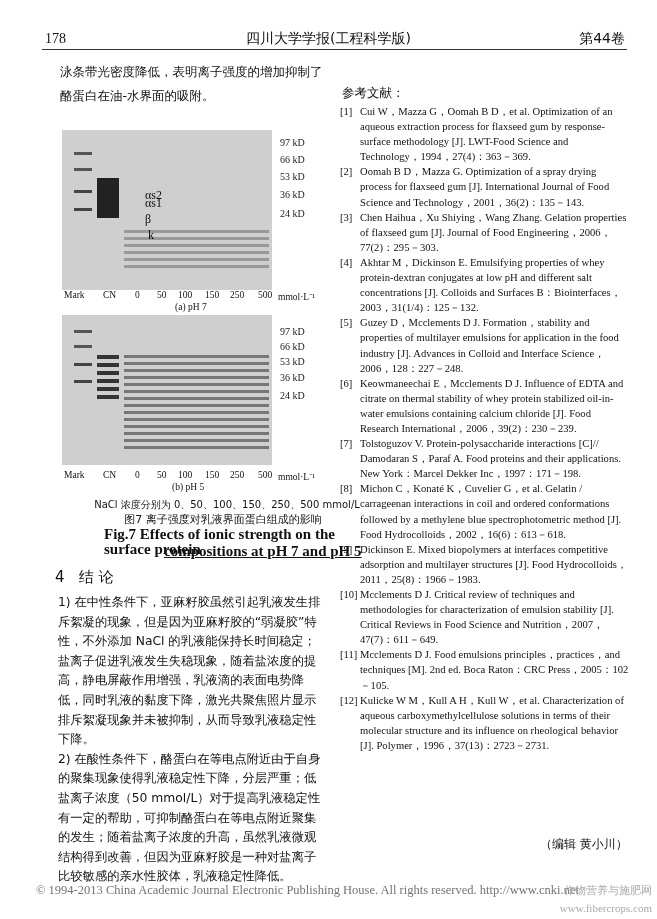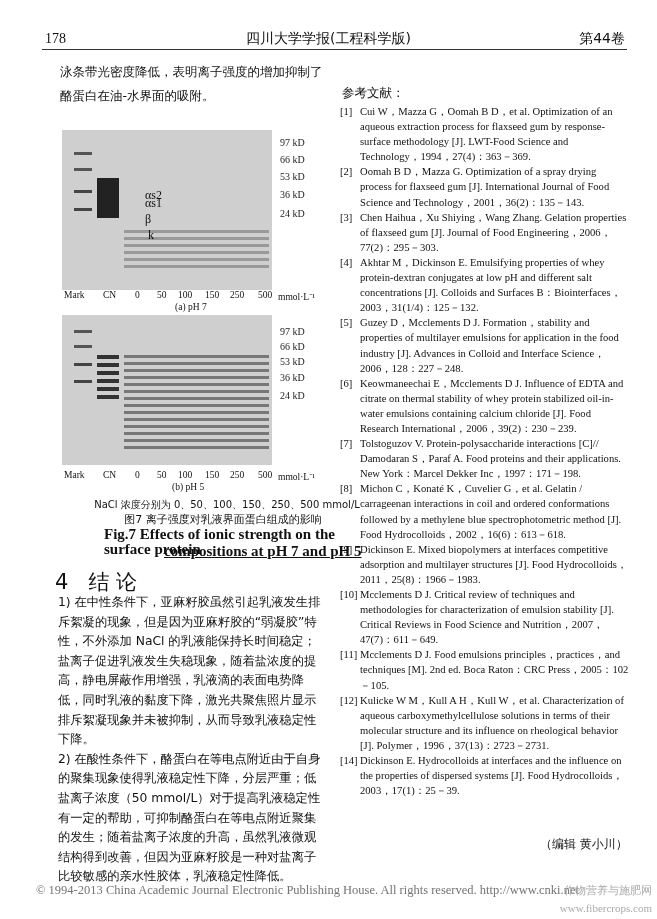--- a/index.html
+++ b/index.html
@@ -11,21 +11,21 @@
   .hdr .rule{position:absolute;left:42px;right:30px;top:49px;border-top:1px solid #333;}
   .cn{font-family:"DejaVu Sans",sans-serif;}
   .lt{position:absolute;left:60px;top:60px;width:270px;font-size:12.5px;line-height:24px;}
   .gel{position:absolute;background:#cfcfcf;overflow:hidden;}
   .band{position:absolute;left:0;right:0;height:3px;background:#333;}
   .klbl{position:absolute;font-size:10px;color:#222;}
   .xl{position:absolute;font-size:9.5px;}
   .arrowlbl{position:absolute;font-size:12px;color:#111;}
   .fig-cap{position:absolute;left:60px;width:270px;font-size:11px;text-align:center;}
   .fig-cap-en{position:absolute;left:60px;width:270px;font-size:15px;font-weight:bold;line-height:15px;margin-left:44px;}
-  .sec{position:absolute;left:55px;top:568px;font-size:21px;}
+  .sec{position:absolute;left:55px;top:568px;font-size:15px;}
   .concl{position:absolute;left:58px;top:593px;width:270px;font-size:12.3px;line-height:19.6px;}
   .concl p{margin:0;}
   .refs-title{position:absolute;left:342px;top:85px;font-size:12.5px;}
   .refs{position:absolute;left:340px;top:100px;width:290px;font-size:10.6px;line-height:15.1px;}
   .ref{position:relative;padding-left:20px;margin-bottom:0;}
   .ref .num{position:absolute;left:0;top:0;}
   .editor{position:absolute;left:540px;top:836px;font-size:12px;}
   .footer{position:absolute;left:36px;top:883px;font-size:12.5px;color:#737373;font-family:"Liberation Serif",serif;}
   .wm{position:absolute;right:5px;top:883px;font-size:11px;color:#aaa;}
   .wm2{position:absolute;right:5px;top:902px;font-size:11px;color:#aaa;}
@@ -121,20 +121,19 @@
   <div class="ref"><span class="num">[3]</span><span>Chen Haihua，Xu Shiying，Wang Zhang. Gelation properties of flaxseed gum [J]. Journal of Food Engineering，2006，77(2)：295－303.</span></div>
   <div class="ref"><span class="num">[4]</span><span>Akhtar M，Dickinson E. Emulsifying properties of whey protein-dextran conjugates at low pH and different salt concentrations [J]. Colloids and Surfaces B：Biointerfaces，2003，31(1/4)：125－132.</span></div>
   <div class="ref"><span class="num">[5]</span><span>Guzey D，Mcclements D J. Formation，stability and properties of multilayer emulsions for application in the food industry [J]. Advances in Colloid and Interface Science，2006，128：227－248.</span></div>
   <div class="ref"><span class="num">[6]</span><span>Keowmaneechai E，Mcclements D J. Influence of EDTA and citrate on thermal stability of whey protein stabilized oil-in-water emulsions containing calcium chloride [J]. Food Research International，2006，39(2)：230－239.</span></div>
   <div class="ref"><span class="num">[7]</span><span>Tolstoguzov V. Protein-polysaccharide interactions [C]// Damodaran S，Paraf A. Food proteins and their applications. New York：Marcel Dekker Inc，1997：171－198.</span></div>
   <div class="ref"><span class="num">[8]</span><span>Michon C，Konaté K，Cuvelier G，et al. Gelatin / carrageenan interactions in coil and ordered conformations followed by a methylene blue spectrophotometric method [J]. Food Hydrocolloids，2002，16(6)：613－618.</span></div>
   <div class="ref"><span class="num">[9]</span><span>Dickinson E. Mixed biopolymers at interfaces competitive adsorption and multilayer structures [J]. Food Hydrocolloids，2011，25(8)：1966－1983.</span></div>
   <div class="ref"><span class="num">[10]</span><span>Mcclements D J. Critical review of techniques and methodologies for characterization of emulsion stability [J]. Critical Reviews in Food Science and Nutrition，2007，47(7)：611－649.</span></div>
   <div class="ref"><span class="num">[11]</span><span>Mcclements D J. Food emulsions principles，practices，and techniques [M]. 2nd ed. Boca Raton：CRC Press，2005：102－105.</span></div>
   <div class="ref"><span class="num">[12]</span><span>Kulicke W M，Kull A H，Kull W，et al. Characterization of aqueous carboxymethylcellulose solutions in terms of their molecular structure and its influence on rheological behavior [J]. Polymer，1996，37(13)：2723－2731.</span></div>
-  <div class="ref"><span class="num">[14]</span><span>Dickinson E. Hydrocolloids at interfaces and the influence on the properties of dispersed systems [J]. Food Hydrocolloids，2003，17(1)：25－39.</span></div>
 </div>
 
 <div class="editor cn">（编辑  黄小川）</div>
 
 <div class="footer">© 1994-2013 China Academic Journal Electronic Publishing House. All rights reserved.    http://www.cnki.net</div>
 <div class="wm cn">作物营养与施肥网</div>
 <div class="wm2">www.fibercrops.com</div>
 
 </body></html>

